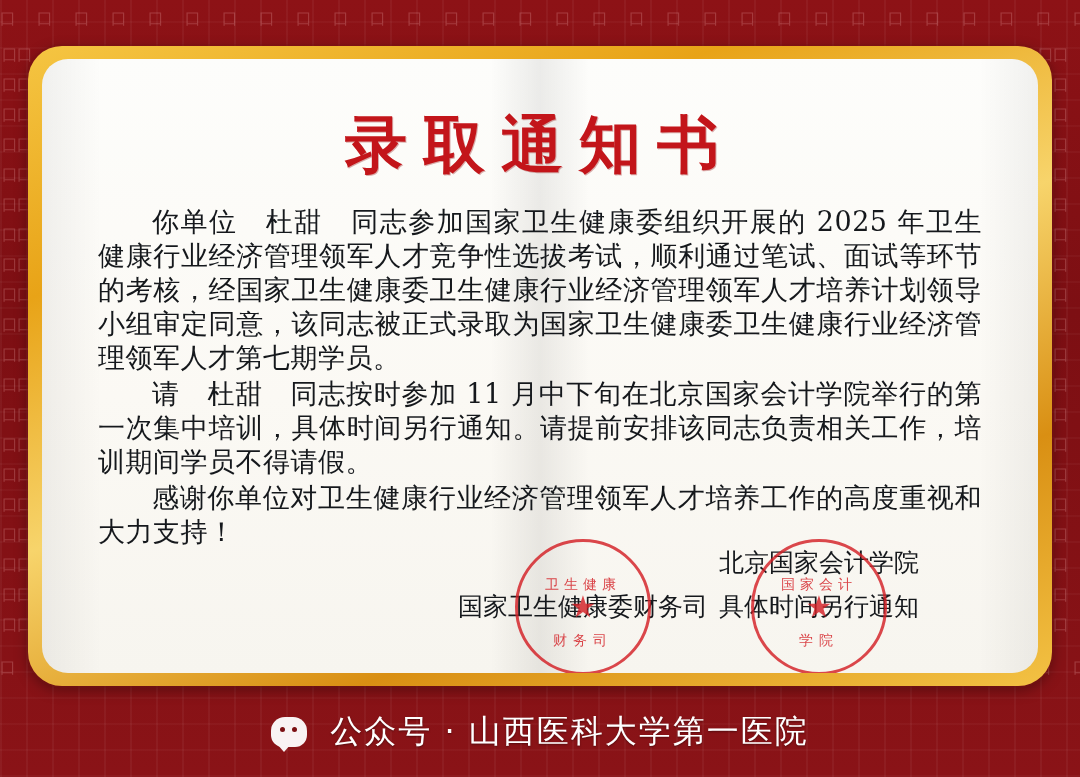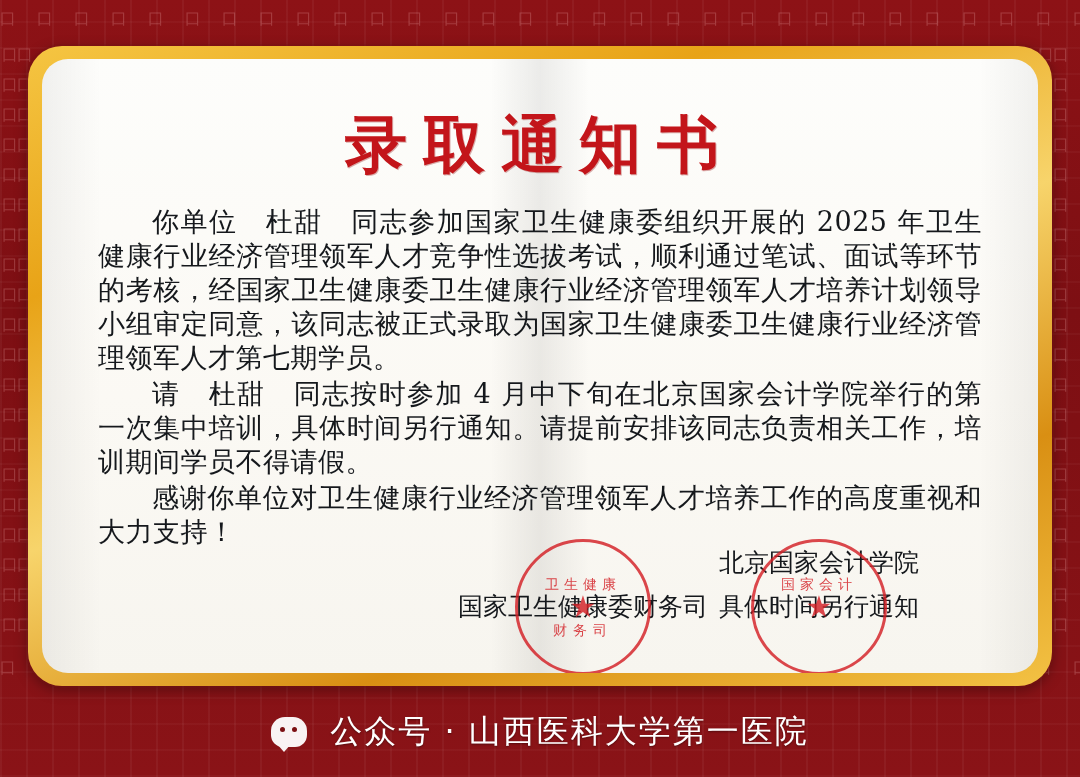--- a/index.html
+++ b/index.html
@@ -128,21 +128,21 @@
   .seal .arc-top, .seal .arc-bottom {
     position: absolute;
     left: 0; right: 0;
     color: #d42026;
     font-size: 14px;
     letter-spacing: 5px;
     text-align: center;
     font-family: "DejaVu Sans", sans-serif;
   }
   .seal .arc-top { top: 20px; }
-  .seal .arc-bottom { bottom: 20px; letter-spacing: 6px; }
+  .seal .arc-bottom { bottom: 10px; letter-spacing: 6px; }
 
   
   .footer-bar {
     position: absolute;
     left: 0;
     bottom: 0;
     width: 1080px;
     height: 90px;
     display: flex;
     align-items: center;
@@ -192,40 +192,41 @@
   <div class="pattern-band pattern-bottom">囗囗囗囗囗囗囗囗囗囗囗囗囗囗囗囗囗囗囗囗囗囗囗囗囗囗囗囗囗囗囗囗囗囗囗囗囗囗囗囗</div>
 
   <div class="gold-frame">
     <div class="paper">
       <div class="paper-inner">
 
         <div class="doc-title">录取通知书</div>
 
         <div class="body-text">
           <p class="para">你单位　杜甜　同志参加国家卫生健康委组织开展的 2025 年卫生健康行业经济管理领军人才竞争性选拔考试，顺利通过笔试、面试等环节的考核，经国家卫生健康委卫生健康行业经济管理领军人才培养计划领导小组审定同意，该同志被正式录取为国家卫生健康委卫生健康行业经济管理领军人才第七期学员。</p>
-          <p class="para">请　杜甜　同志按时参加 4 月中下旬在北京国家会计学院举行的第一次集中培训，具体时间另行通知。请提前安排该同志负责相关工作，培训期间学员不得请假。</p>
+          <p class="para">请　杜甜　同志按时参加 11 月中下旬在北京国家会计学院举行的第一次集中培训，具体时间另行通知。请提前安排该同志负责相关工作，培训期间学员不得请假。</p>
           <p class="para">感谢你单位对卫生健康行业经济管理领军人才培养工作的高度重视和大力支持！</p>
         </div>
 
         <div class="sign-row">
           <div class="sign-block left">
             <div>国家卫生健康委财务司</div>
             <div class="seal">
               <div class="arc-top">卫生健康</div>
               <div class="star">★</div>
               <div class="arc-bottom">财务司</div>
             </div>
           </div>
 
           <div class="sign-block right">
             <div>北京国家会计学院</div>
             <div>具体时间另行通知</div>
             <div class="seal">
               <div class="arc-top">国家会计</div>
               <div class="star">★</div>
+              <div class="arc-bottom">学院</div>
             </div>
           </div>
         </div>
 
       </div>
     </div>
   </div>
 
   <div class="footer-bar">
     <span class="wechat-icon">

